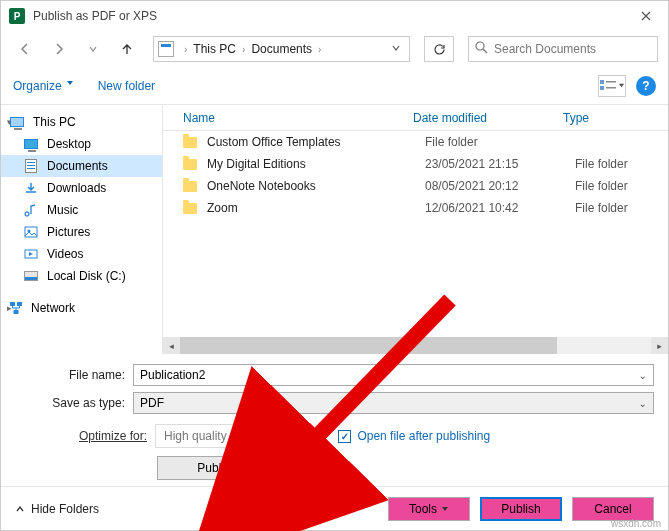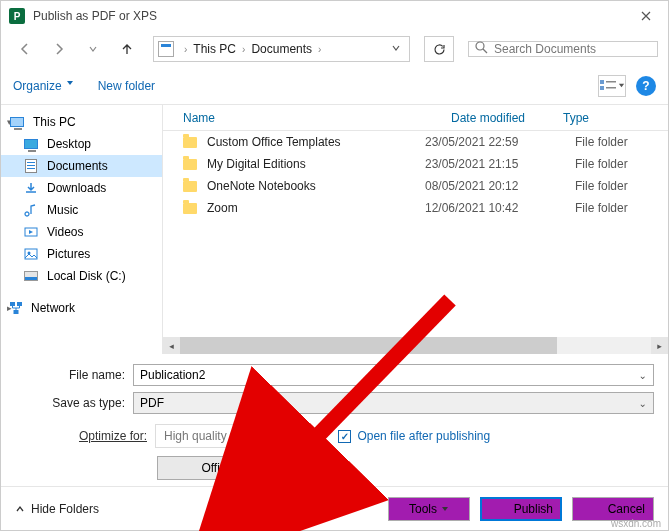--- a/index.html
+++ b/index.html
@@ -17,21 +17,21 @@
 .navbar { height: 36px; display: flex; align-items: center; padding: 4px 10px; gap: 6px; }
 .nav-btn { width: 28px; height: 28px; display: flex; align-items: center; justify-content: center; color: #888; border-radius: 2px; }
 .nav-up { width: 28px; height: 28px; display: flex; align-items: center; justify-content: center; color: #333; }
 .addr { flex: 1; border: 1px solid #ccc; height: 26px; display: flex; align-items: center; padding: 0 4px; margin: 0 8px 0 6px; }
 .addr-icon { width: 16px; height: 16px; background: #fff; border: 1px solid #aaa; margin-right: 6px; position: relative; }
 .addr-icon::before { content: ""; position: absolute; left: 2px; top: 2px; width: 10px; height: 3px; background: #2a84d8; }
 .crumb { color: #222; padding: 0 2px; }
 .crumb-sep { color: #888; padding: 0 4px; font-size: 10px; }
 .addr-drop { margin-left: auto; color: #555; padding: 0 4px; }
 .refresh { width: 30px; height: 26px; border: 1px solid #ccc; display: flex; align-items: center; justify-content: center; color: #333; }
-.search { width: 190px; height: 16px; border: 1px solid #ccc; display: flex; align-items: center; padding: 0 6px; color: #777; margin-left: 8px; }
+.search { width: 190px; height: 26px; border: 1px solid #ccc; display: flex; align-items: center; padding: 0 6px; color: #777; margin-left: 8px; }
 .search .sicon { margin-right: 6px; }
 
 
 .toolbar { height: 38px; border-bottom: 1px solid #e6e6e6; display: flex; align-items: center; padding: 0 12px; }
 .tb-link { color: #1168b3; margin-right: 24px; display: flex; gap: 4px; }
 .tb-right { margin-left: auto; display: flex; align-items: center; gap: 10px; }
 .view-btn { width: 28px; height: 22px; border: 1px solid #ccc; display: flex; align-items: center; justify-content: center; }
 .help { width: 20px; height: 20px; border-radius: 50%; background: #1e88e5; color: #fff; display: flex; align-items: center; justify-content: center; font-weight: bold; }
 
 
@@ -47,21 +47,21 @@
 .cube { width: 12px; height: 12px; background: linear-gradient(135deg,#3fc3a5,#2a84d8); }
 .folder-ic { width: 14px; height: 11px; background: #ffd96a; border-radius: 1px; position: relative; }
 .folder-ic::before { content:""; position:absolute; left:0; top:-3px; width:6px; height:3px; background:#ffd96a; border-radius:1px 1px 0 0; }
 .disk { width: 14px; height: 10px; background: #e6e6e6; border: 1px solid #999; }
 .disk::after { content:""; display:block; width:100%; height:3px; background:#2a84d8; margin-top:5px;}
 .net-ic { width: 14px; height: 14px; color: #2a84d8; }
 
 .filelist { flex: 1; display: flex; flex-direction: column; position: relative; }
 .cols { display: flex; height: 26px; border-bottom: 1px solid #e6e6e6; align-items: center; color: #0369a1; }
 .col-name { width: 250px; padding-left: 20px; }
-.col-date { width: 150px; text-align: center; }
+.col-date { width: 150px; }
 .col-type { flex: 1; }
 .rows { flex: 1; overflow: hidden; }
 .row { display: flex; height: 22px; align-items: center; }
 .row .folder-ic { margin-left: 20px; margin-right: 10px; }
 .row .rn { width: 218px; color: #222; }
 .row .rd { width: 150px; color: #555; }
 .row .rt { color: #555; }
 .hscroll { height: 17px; background: #f0f0f0; display: flex; align-items: center; }
 .hs-btn { width: 17px; height: 17px; background: #e6e6e6; display:flex; align-items:center; justify-content:center; color:#555; font-size:9px;}
 .hs-track { flex: 1; height: 17px; background: #f0f0f0; position: relative; }
@@ -78,21 +78,21 @@
 .opt-label { width: 140px; text-align: right; padding-right: 8px; color: #333; text-decoration: underline; }
 .qual-box { border: 1px solid #ddd; padding: 4px 8px; color: #777; }
 .chk { margin-left: 60px; display:flex; align-items:center; gap:6px; color:#1168b3; }
 .checkbox { width:13px; height:13px; border:1px solid #1168b3; display:inline-flex; align-items:center; justify-content:center; color:#1168b3; font-size:10px; font-weight:bold; }
 .options-btn { margin-left: 142px; margin-top: 8px; width: 130px; height: 24px; border: 1px solid #aaa; background: #e9e9e9; text-align: center; line-height: 22px; }
 
 
 .footer { height: 44px; border-top: 1px solid #e6e6e6; display: flex; align-items: center; padding: 0 14px; gap: 10px; }
 .hide-folders { display:flex; align-items:center; gap:6px; color:#222; }
 .footer-spacer { flex:1; }
-.fbtn { min-width: 82px; height: 24px; border: 1px solid #adadad; background: #a21caf; text-align: right; line-height: 22px; padding: 0 8px; }
+.fbtn { min-width: 82px; height: 24px; border: 1px solid #adadad; background: #ec4899; text-align: center; line-height: 22px; padding: 0 8px; }
 .fbtn.tools { display:flex; align-items:center; justify-content:center; gap:4px; }
 .fbtn.primary { border: 1px solid #0078d7; box-shadow: inset 0 0 0 1px #0078d7; }
 
 
 .arrow-overlay { position: absolute; pointer-events: none; z-index: 100; }
 .watermark { position:absolute; right:8px; bottom:2px; font-size:10px; color:#aaa; z-index:101; }
 </style>
 </head>
 <body>
 
@@ -218,35 +218,35 @@
         <span class="side-icon">
             <svg width="14" height="14" viewBox="0 0 14 14">
               <path d="M5 11 A2 2 0 1 0 5 11.01 M7 11 L7 3 L11 2" stroke="#2a84d8" stroke-width="1.3" fill="none"></path>
             </svg>
           </span>
         <span>Music</span>
       </div>
       <div class="side-item">
         <span class="side-icon">
             <svg width="14" height="14" viewBox="0 0 14 14">
-              <rect x="1" y="3" width="12" height="8" fill="none" stroke="#2a84d8"></rect>
-              <path d="M5 5 L9 7 L5 9 Z" fill="#2a84d8"></path>
-            </svg>
-          </span>
-        <span>Videos</span>
-      </div>
-      <div class="side-item">
-        <span class="side-icon">
-            <svg width="14" height="14" viewBox="0 0 14 14">
               <rect x="1" y="2" width="12" height="10" fill="none" stroke="#2a84d8"></rect>
               <circle cx="5" cy="6" r="1.5" fill="#2a84d8"></circle>
               <path d="M1 11 L5 7 L8 10 L10 8 L13 11" stroke="#2a84d8" fill="none"></path>
             </svg>
           </span>
         <span>Pictures</span>
+      </div>
+      <div class="side-item">
+        <span class="side-icon">
+            <svg width="14" height="14" viewBox="0 0 14 14">
+              <rect x="1" y="3" width="12" height="8" fill="none" stroke="#2a84d8"></rect>
+              <path d="M5 5 L9 7 L5 9 Z" fill="#2a84d8"></path>
+            </svg>
+          </span>
+        <span>Videos</span>
       </div>
       <div class="side-item">
         <span class="side-icon">
             <span class="disk"></span>
           </span>
         <span>Local Disk (C:)</span>
       </div>
       <div style="height:10px"></div>
       <div class="side-item root">
         <span class="side-chev">▸</span>
@@ -265,21 +265,20 @@
     <div class="filelist">
       <div class="cols">
         <div class="col-name">Name</div>
         <div class="col-date">Date modified</div>
         <div class="col-type">Type</div>
       </div>
       <div class="rows" id="file-rows">
           <div class="row">
             <span class="folder-ic"></span>
     <span class="rn">Custom Office Templates</span>
-    <span class="rd">23/05/2021 22:59</span>
     <span class="rt">File folder</span>
           </div>
           <div class="row">
             <span class="folder-ic"></span>
     <span class="rn">My Digital Editions</span>
     <span class="rd">23/05/2021 21:15</span>
     <span class="rt">File folder</span>
           </div>
           <div class="row">
             <span class="folder-ic"></span>
@@ -320,21 +319,21 @@
       </div>
     </div>
     <div class="opt-row">
       <div class="opt-label">Optimize for:</div>
       <div class="qual-box">High quality printing</div>
       <div class="chk">
         <span class="checkbox">✓</span>
         <span>Open file after publishing</span>
       </div>
     </div>
-    <div class="options-btn">Office...</div>
+    <div class="options-btn">Publish...</div>
   </div>
 
   <div class="footer">
     <div class="hide-folders">
       <svg width="10" height="10" viewBox="0 0 10 10">
           <path d="M2 7 L5 3 L8 7" fill="none" stroke="#333" stroke-width="1.3"></path>
         </svg>
       <span>Hide Folders</span>
     </div>
     <div class="footer-spacer"></div>

